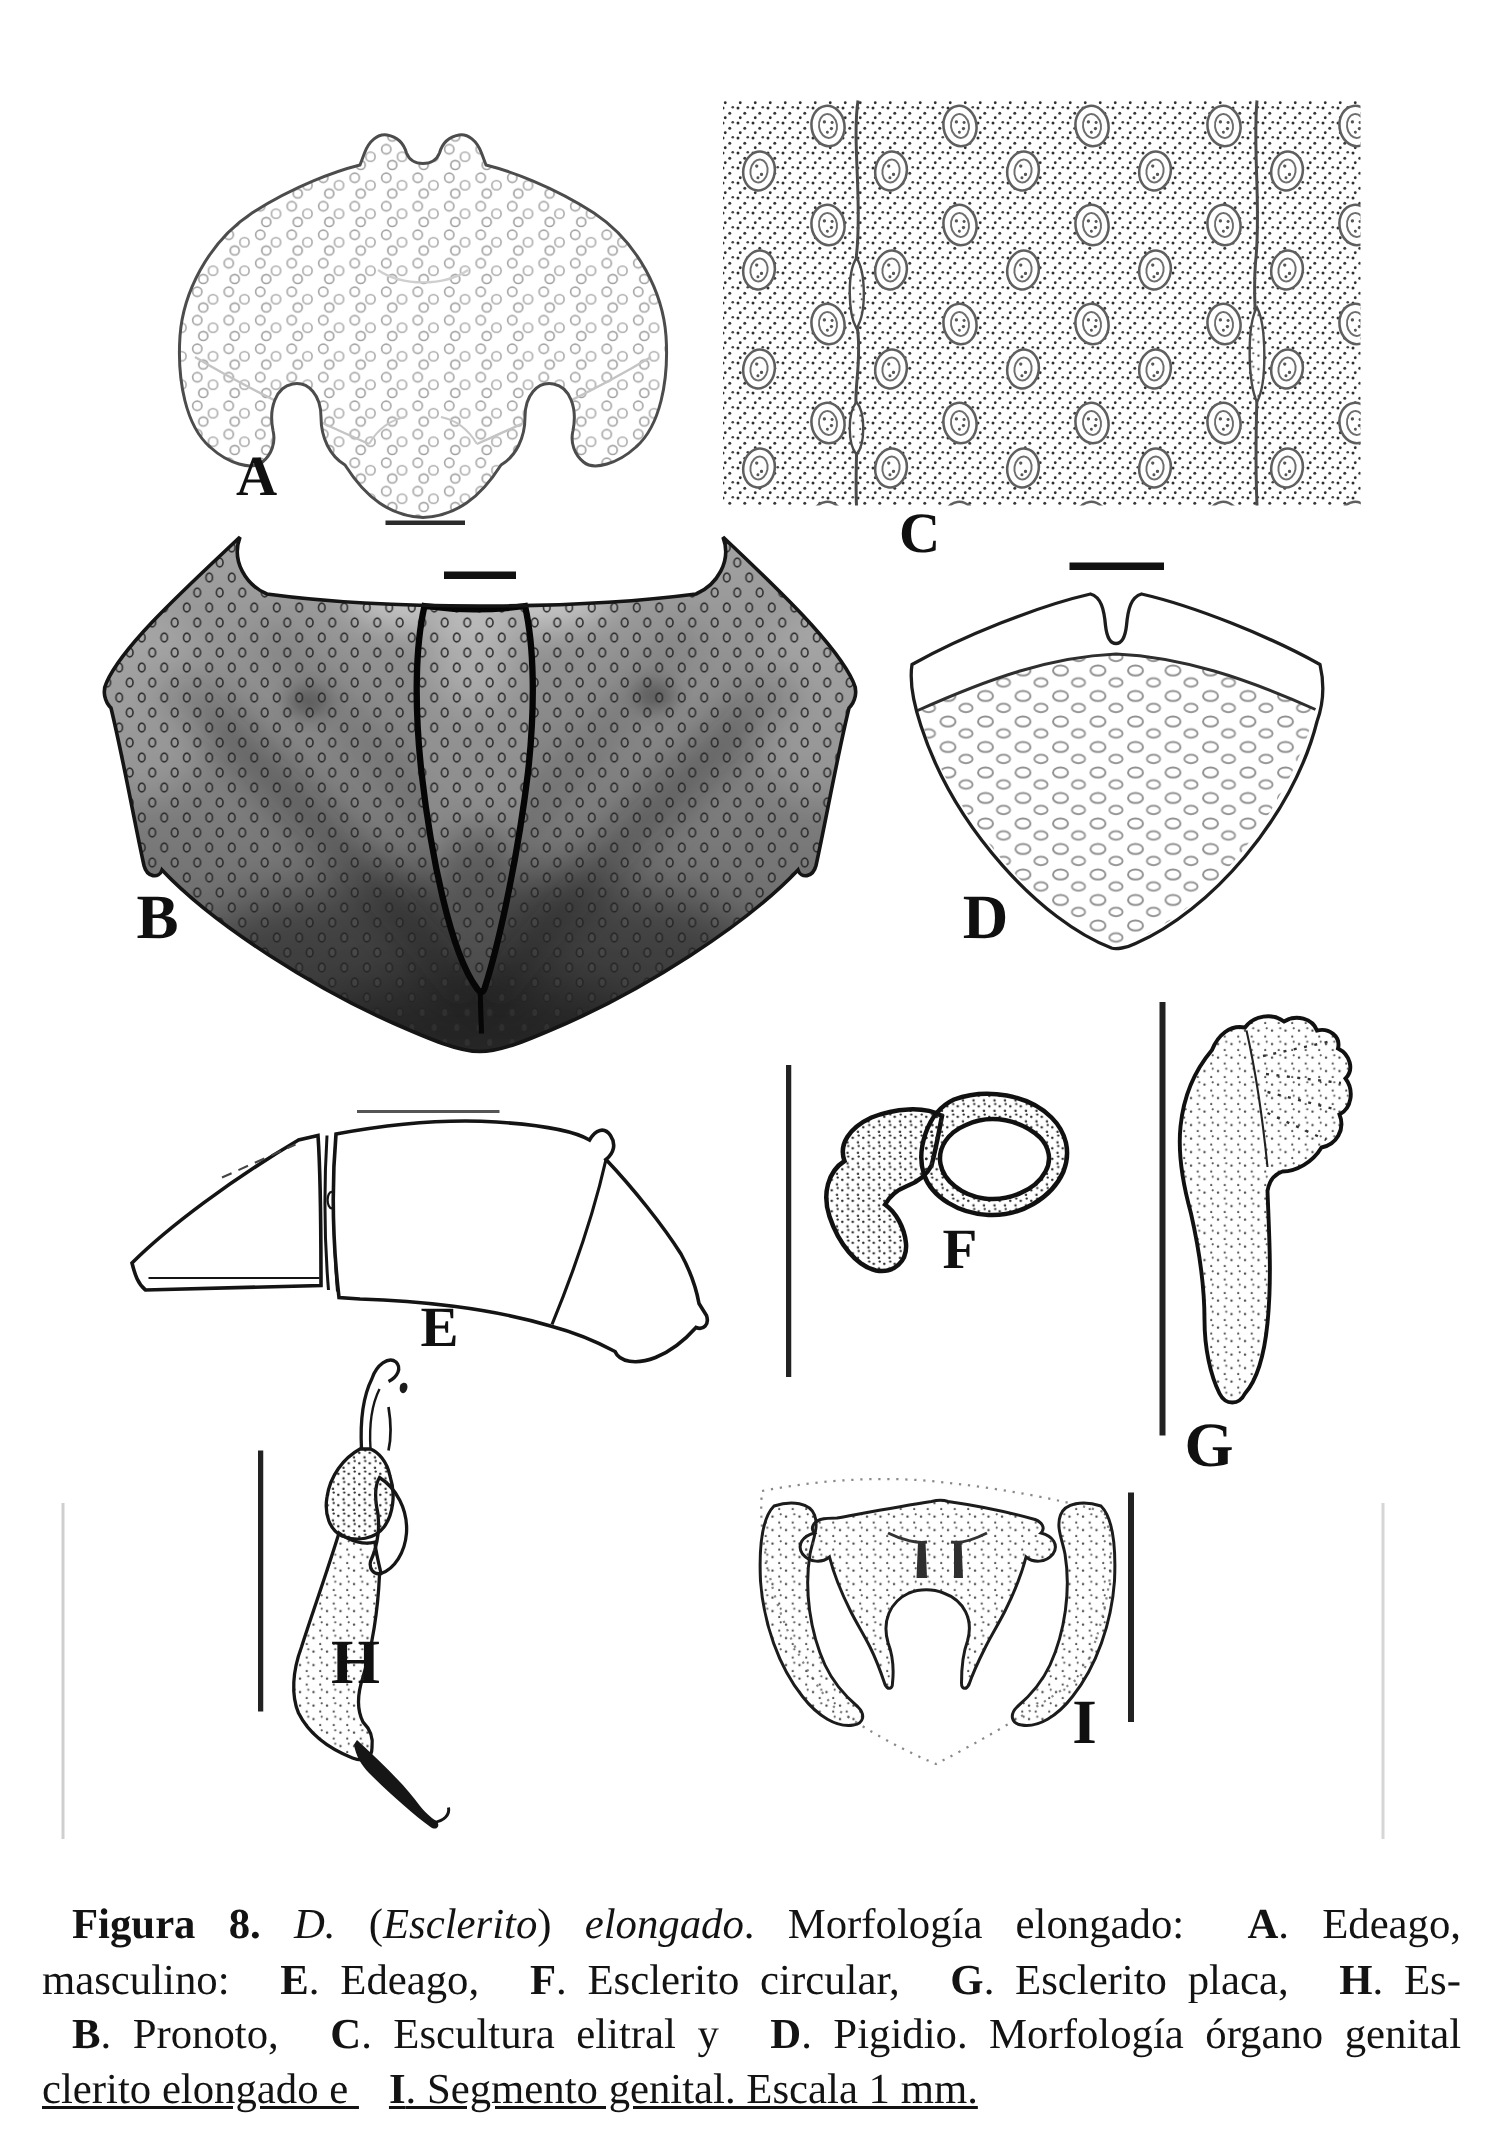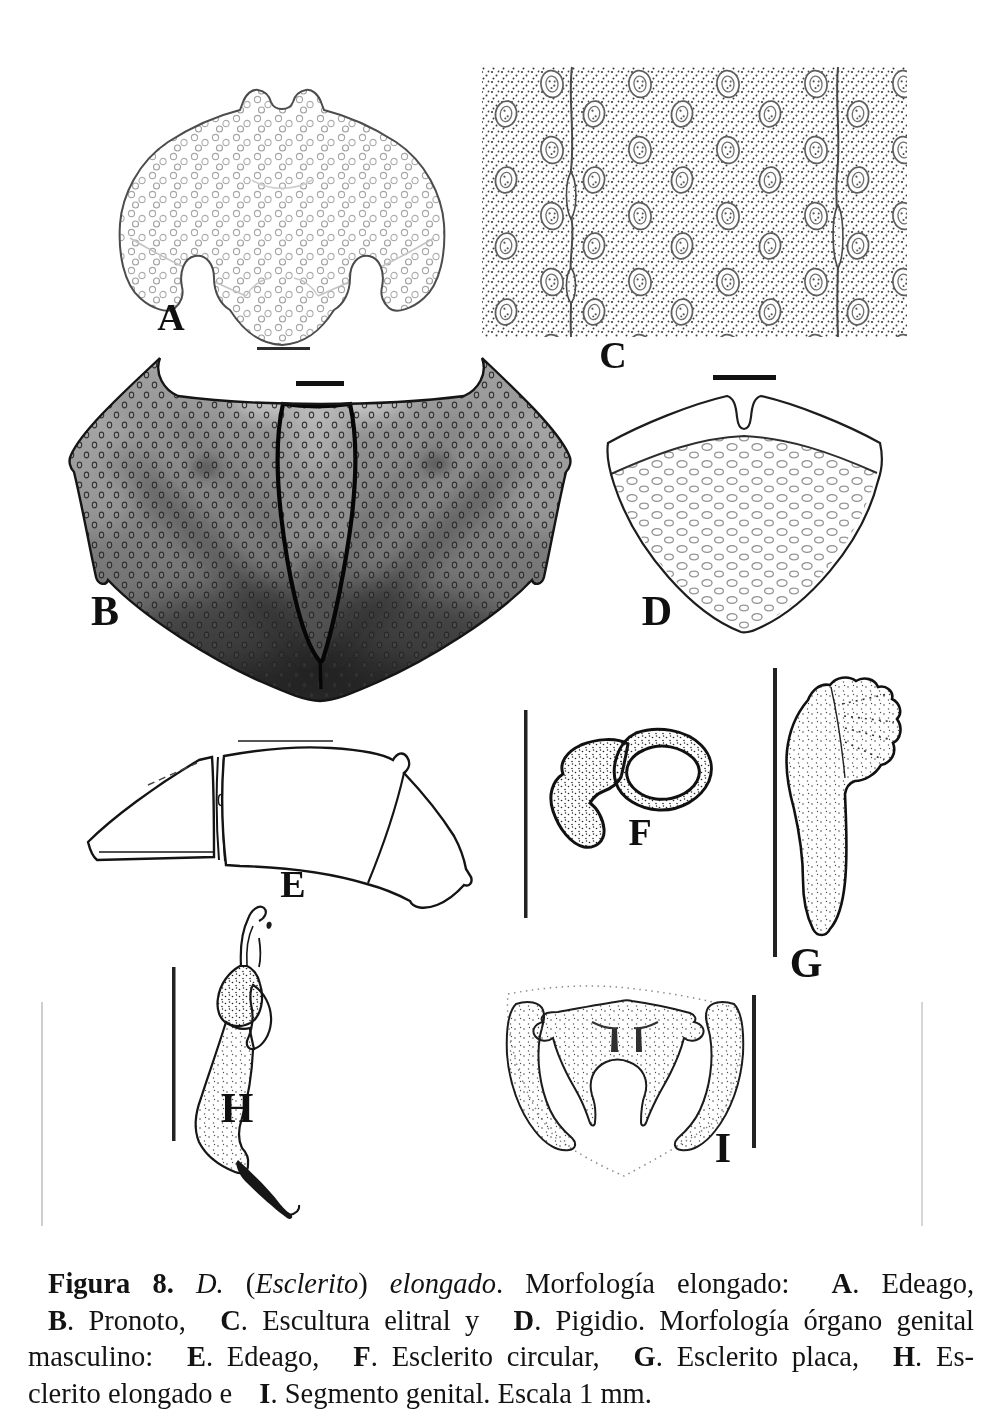--- a/index.html
+++ b/index.html
@@ -4,21 +4,21 @@
 <style>
   html,body{margin:0;padding:0;background:#ffffff;}
   body{width:1000px;height:1421px;position:relative;overflow:hidden;
        font-family:"Liberation Serif",serif;color:#111;}
   .page{position:absolute;inset:0;background:#fff;}
   svg.fig{position:absolute;left:0;top:0;}
   .plabel{font-family:"Liberation Serif",serif;font-weight:bold;font-size:38px;fill:#101010;}
   .caption{position:absolute;left:28px;top:1266px;width:946px;
            font-size:28.5px;line-height:36.5px;color:#131313;}
   .cap-line{text-align:justify;text-align-last:justify;}
-  .cap-line.last{text-align:left;text-align-last:left;}
+  .cap-line.last{text-align:left;text-align-last:left;text-decoration:underline;}
   .caption .b{font-weight:bold;margin-left:20px;}
   .caption .i{font-style:italic;}
 </style>
 </head>
 <body>
 
 <div class="page">
 <svg class="fig" width="1000" height="1262" viewBox="0 0 1000 1262" xmlns="http://www.w3.org/2000/svg">
   <defs>
 
@@ -292,17 +292,17 @@
              C 551,1012 555,1012 558,1012 Z" fill="url(#patSt2)" stroke="#1c1c1c" stroke-width="2"></path>
     <path d="M 612,1028 L 617,1028 L 618,1052 L 611,1052 Z" fill="#2f2f2f"></path>
     <path d="M 636,1028 L 641,1028 L 642,1052 L 636,1052 Z" fill="#2f2f2f"></path>
     <path d="M 592,1022 C 602,1027 612,1029 618,1028 M 658,1022 C 648,1027 639,1029 634,1028" fill="none" stroke="#333" stroke-width="2"></path>
     <text class="plabel" x="723" y="1162" text-anchor="middle" style="font-size:42px">I</text>
   </g>
 </svg>
 
 <div class="caption" id="caption">
       <div class="cap-line"><span class="b">Figura 8.</span><span> </span><span class="i">D.</span><span> (</span><span class="i">Esclerito</span><span>) </span><span class="i">elongado</span><span>. Morfología elongado: </span><span class="b">A</span><span>. Edeago,</span></div>
+      <div class="cap-line"><span>masculino: </span><span class="b">E</span><span>. Edeago, </span><span class="b">F</span><span>. Esclerito circular, </span><span class="b">G</span><span>. Esclerito placa, </span><span class="b">H</span><span>. Es-</span></div>
       <div class="cap-line"><span class="b">B</span><span>. Pronoto, </span><span class="b">C</span><span>. Escultura elitral y </span><span class="b">D</span><span>. Pigidio. Morfología órgano genital</span></div>
-      <div class="cap-line"><span>masculino: </span><span class="b">E</span><span>. Edeago, </span><span class="b">F</span><span>. Esclerito circular, </span><span class="b">G</span><span>. Esclerito placa, </span><span class="b">H</span><span>. Es-</span></div>
       <div class="cap-line last"><span>clerito elongado e </span><span class="b">I</span><span>. Segmento genital. Escala 1 mm.</span></div>
     </div>
 </div>
 
 </body></html>

